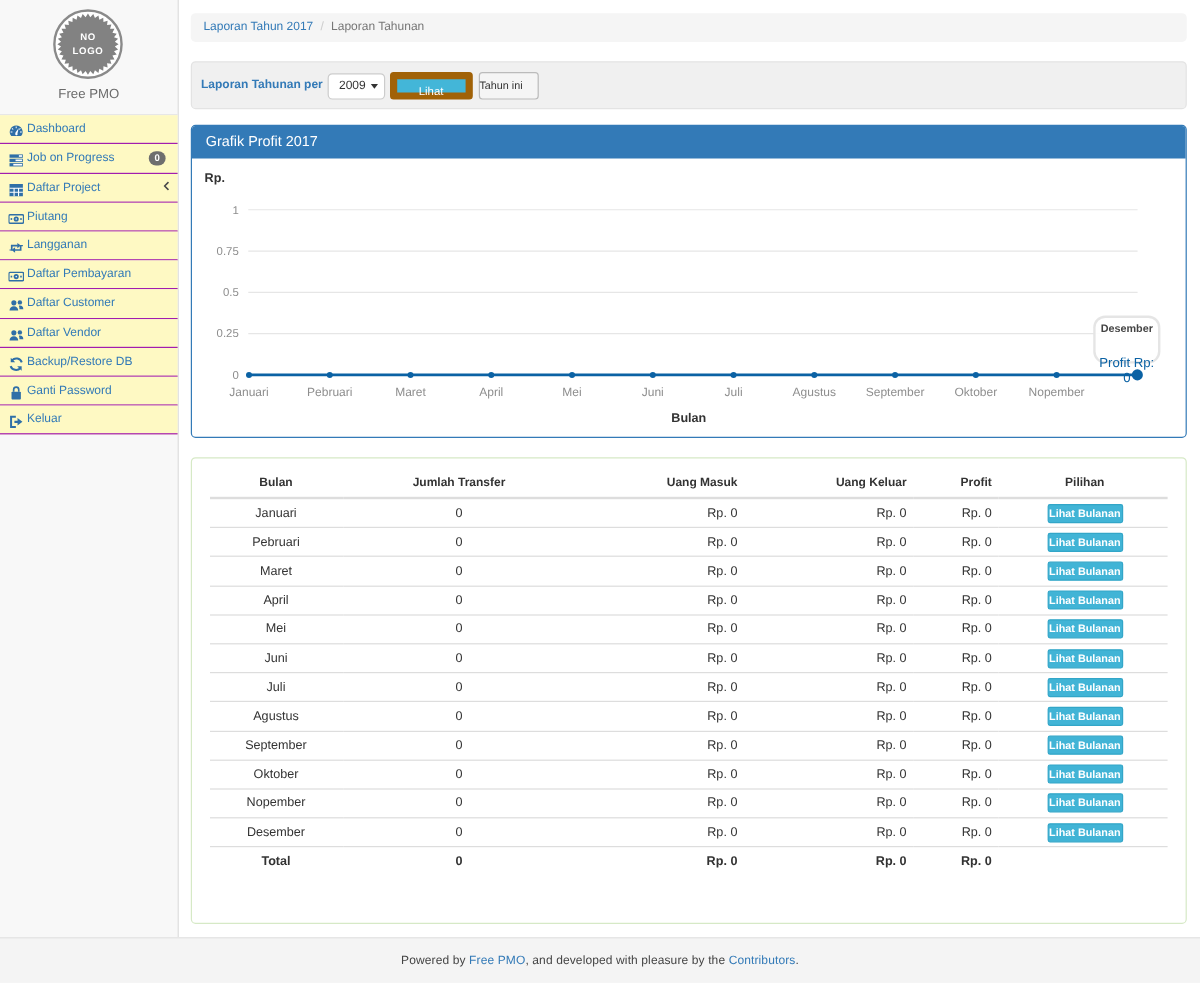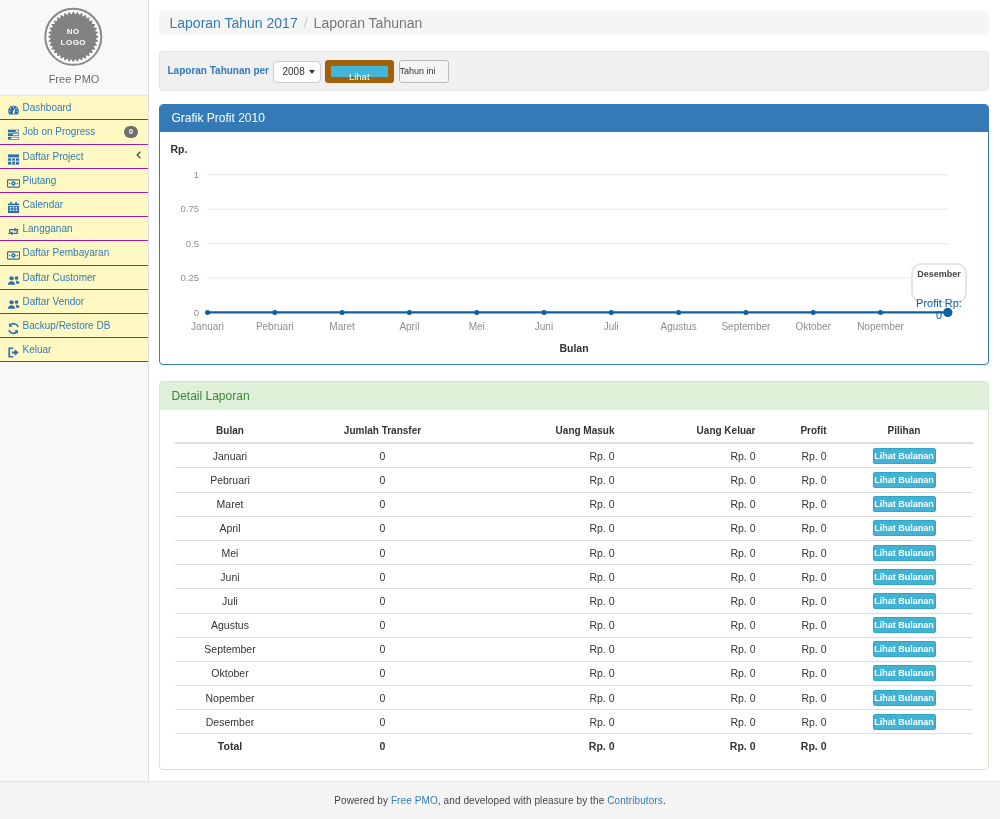--- a/index.html
+++ b/index.html
@@ -11,21 +11,21 @@
 
 #logoblk { position:absolute; left:0; top:0; width:148px; text-align:center; }
 #freepmo { position:absolute; top:73px; width:148px; text-align:center; font-size:11px; color:#6b6b6b; }
 #menu { position:absolute; left:0; top:95.2px; width:148px; list-style:none; border-top:1px solid #e7e7e7; }
 #menu li { position:relative; height:24.2px; background:#fef9c3; border-bottom:1px solid #a21caf; font-size:10px; line-height:23px; color:#337ab7; white-space:nowrap; }
 #menu li .mico { position:absolute; left:7px; top:6px; width:12px; height:12px; }
 #menu li .mtxt { position:absolute; left:22.5px; top:0; }
 #menu .badge { position:absolute; left:124px; top:6px; width:14px; height:11.5px; background:#6e6e6e; border-radius:6px; color:#fff; font-size:8px; font-weight:bold; text-align:center; line-height:11.5px; }
 #menu .chev { position:absolute; left:135.5px; top:6.7px; } #menu .chev svg { display:block; }
 
-#bc { position:absolute; left:158.5px; top:10.7px; width:830px; height:24.7px; background:#f5f5f5; border-radius:4px; font-size:14px; line-height:24.7px; padding-left:11px; color:#777; }
+#bc { position:absolute; left:158.5px; top:10.7px; width:830px; height:24.7px; background:#f5f5f5; border-radius:4px; font-size:10px; line-height:24.7px; padding-left:11px; color:#777; }
 #bc .sep { color:#ccc; padding:0 6px; }
 
 #well { position:absolute; left:158.5px; top:51px; width:830px; height:39.5px; background:#f0f0f0; border:1px solid #e3e3e3; border-radius:4px; }
 #well .lbl { position:absolute; left:8px; top:0; line-height:38px; font-size:10px; font-weight:bold; color:#337ab7; }
 #well .sel { position:absolute; left:113px; top:8.5px; width:48px; height:22px; font-size:10px; line-height:20px; border:1px solid #ccc; border-radius:4px; background:#fff; color:#333; padding-left:9px; }
 #well .sel:after { content:""; position:absolute; right:5px; top:8.5px; border-left:3.5px solid transparent; border-right:3.5px solid transparent; border-top:4.5px solid #333; }
 #well .btn1 { position:absolute; left:165px; top:7.5px; width:69.5px; height:23px; background:#43b6d8; border:6px solid #a16207; border-radius:3px; color:#fff; font-size:9.5px; text-align:center; line-height:21px; }
 #well .btn2 { position:absolute; left:239px; top:7.5px; width:50.5px; height:23px; background:#f5f5f5; border:1px solid #bbb; border-radius:3px; color:#333; font-size:9px; text-align:left; line-height:21px; }
 
 .panel { position:absolute; left:158.5px; width:830px; background:#fff; border-radius:4px; }
@@ -111,37 +111,20 @@
           <rect x="0.4" y="3.2" width="13.2" height="7.6" rx="1" fill="none" stroke="#2f6fa7" stroke-width="1.3"></rect>
           <circle cx="7" cy="7" r="2.3" fill="#2f6fa7"></circle>
           <circle cx="7" cy="7" r="0.7" fill="#fff"></circle>
           <rect x="2" y="6.2" width="1.4" height="1.6" fill="#2f6fa7"></rect>
           <rect x="10.6" y="6.2" width="1.4" height="1.6" fill="#2f6fa7"></rect>
         </svg></span>
       <span class="mtxt">Piutang</span>
     </li>
     <li>
       <span class="mico"><svg viewBox="0 0 14 14" width="13" height="13">
-          <path fill="#2f6fa7" d="M1 2.8h12v10.2H1z"></path>
-          <rect x="3.4" y="0.8" width="1.7" height="3" rx="0.5" fill="#2f6fa7"></rect>
-          <rect x="8.9" y="0.8" width="1.7" height="3" rx="0.5" fill="#2f6fa7"></rect>
-          <path stroke="#fff" stroke-width="0.9" d="M1 5h12"></path>
-          <g fill="#fff">
-            <rect x="3" y="6.4" width="1.7" height="1.5"></rect>
-            <rect x="6.15" y="6.4" width="1.7" height="1.5"></rect>
-            <rect x="9.3" y="6.4" width="1.7" height="1.5"></rect>
-            <rect x="3" y="9.2" width="1.7" height="1.5"></rect>
-            <rect x="6.15" y="9.2" width="1.7" height="1.5"></rect>
-            <rect x="9.3" y="9.2" width="1.7" height="1.5"></rect>
-          </g>
-        </svg></span>
-      <span class="mtxt">Calendar</span>
-    </li>
-    <li>
-      <span class="mico"><svg viewBox="0 0 14 14" width="13" height="13">
           <g fill="none" stroke="#2f6fa7" stroke-width="1.5">
             <path d="M3 9.5V5h5.5"></path>
             <path d="M11 4.5V9H5.5"></path>
           </g>
           <path fill="#2f6fa7" d="M8 2.6l3.2 2.4L8 7.4zM6 6.6L2.8 9 6 11.4zM1 9.5h3.5v-1H1zM9.5 4.5H13v1H9.5z"></path>
         </svg></span>
       <span class="mtxt">Langganan</span>
     </li>
     <li>
       <span class="mico"><svg viewBox="0 0 14 14" width="13" height="13">
@@ -180,38 +163,45 @@
           <g fill="none" stroke="#2f6fa7" stroke-width="1.8">
             <path d="M12 5.3A5.2 5.2 0 0 0 3.2 3.6"></path>
             <path d="M2 8.7a5.2 5.2 0 0 0 8.8 1.7"></path>
           </g>
           <path fill="#2f6fa7" d="M2.1 1.2v4h4zM11.9 12.8v-4h-4z"></path>
         </svg></span>
       <span class="mtxt">Backup/Restore DB</span>
     </li>
     <li>
       <span class="mico"><svg viewBox="0 0 14 14" width="13" height="13">
+          <rect x="2.8" y="5.8" width="8.4" height="7" rx="0.8" fill="#2f6fa7"></rect>
+          <path fill="none" stroke="#2f6fa7" stroke-width="1.5" d="M4.7 5.8V4.1a2.3 2.3 0 0 1 4.6 0v1.7"></path>
+        </svg></span>
+      <span class="mtxt">Ganti Password</span>
+    </li>
+    <li>
+      <span class="mico"><svg viewBox="0 0 14 14" width="13" height="13">
           <path fill="#2f6fa7" d="M1.5 1.5h5.2v1.8H3.3v7.4h3.4v1.8H1.5z"></path>
           <path fill="#2f6fa7" d="M8.2 3.6L12.6 7l-4.4 3.4V8H5.4V6h2.8z"></path>
         </svg></span>
       <span class="mtxt">Keluar</span>
     </li>
   </ul>
 
 <div id="bc"><a href="#">Laporan Tahun 2017</a><span class="sep">/</span><span>Laporan Tahunan</span></div>
 
 <div id="well">
   <span class="lbl">Laporan Tahunan per</span>
-  <span class="sel">2008</span>
+  <span class="sel">2009</span>
   <a class="btn1" href="#">Lihat Laporan</a>
   <a class="btn2" href="#">Tahun ini</a>
 </div>
 
 <div class="panel" id="p1">
-  <div class="hd">Grafik Profit 2010</div>
+  <div class="hd">Grafik Profit 2017</div>
   <div class="bd">
     <div id="rp">Rp.</div>
     <svg id="chart" width="828" height="232" viewBox="0 0 828 232">
         <line x1="46.9" y1="180.4" x2="788" y2="180.4" stroke="#e6e6e6" stroke-width="1"></line>
         <text x="39" y="183.6" font-size="9.5" fill="#8e8e8e" text-anchor="end">0</text>
         <line x1="46.9" y1="146" x2="788" y2="146" stroke="#e6e6e6" stroke-width="1"></line>
         <text x="39" y="149.2" font-size="9.5" fill="#8e8e8e" text-anchor="end">0.25</text>
         <line x1="46.9" y1="111.6" x2="788" y2="111.6" stroke="#e6e6e6" stroke-width="1"></line>
         <text x="39" y="114.8" font-size="9.5" fill="#8e8e8e" text-anchor="end">0.5</text>
         <line x1="46.9" y1="77.2" x2="788" y2="77.2" stroke="#e6e6e6" stroke-width="1"></line>
@@ -245,21 +235,20 @@
         <text x="414" y="220" font-size="10.5" font-weight="bold" fill="#333" text-anchor="middle">Bulan</text>
       </svg>
     <div id="tip">
         <div class="t1">Desember</div>
         <div class="t2">Profit Rp: 0</div>
       </div>
   </div>
 </div>
 
 <div class="panel" id="p2">
-  <div class="hd">Detail Laporan</div>
   <div class="bd">
     <table id="tbl">
         <colgroup>
           <col style="width:111px">
           <col style="width:194px">
           <col style="width:140px">
           <col style="width:141px">
           <col style="width:71px">
           <col>
         </colgroup>

